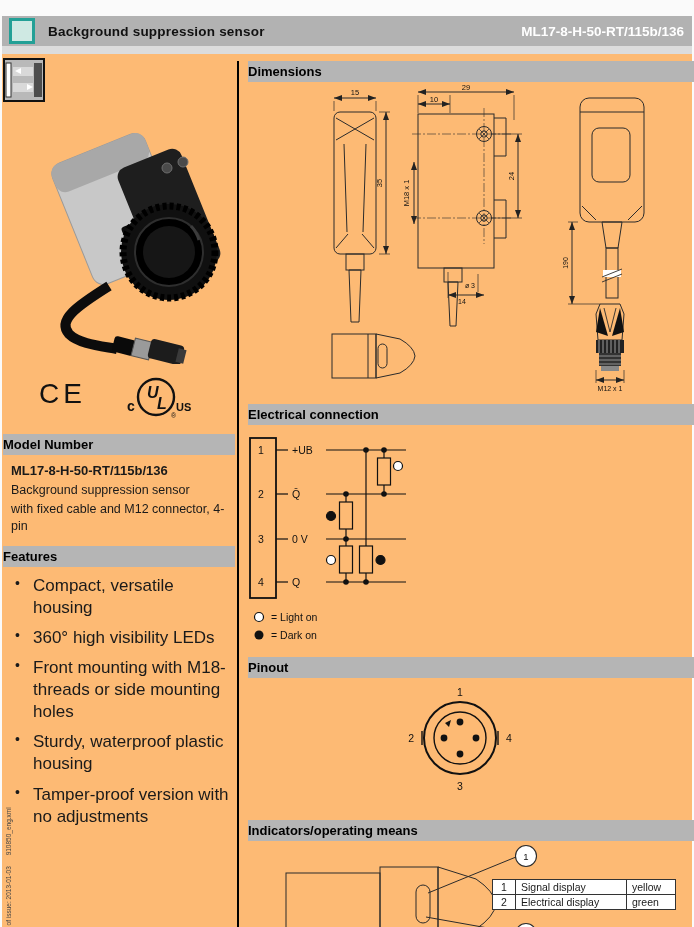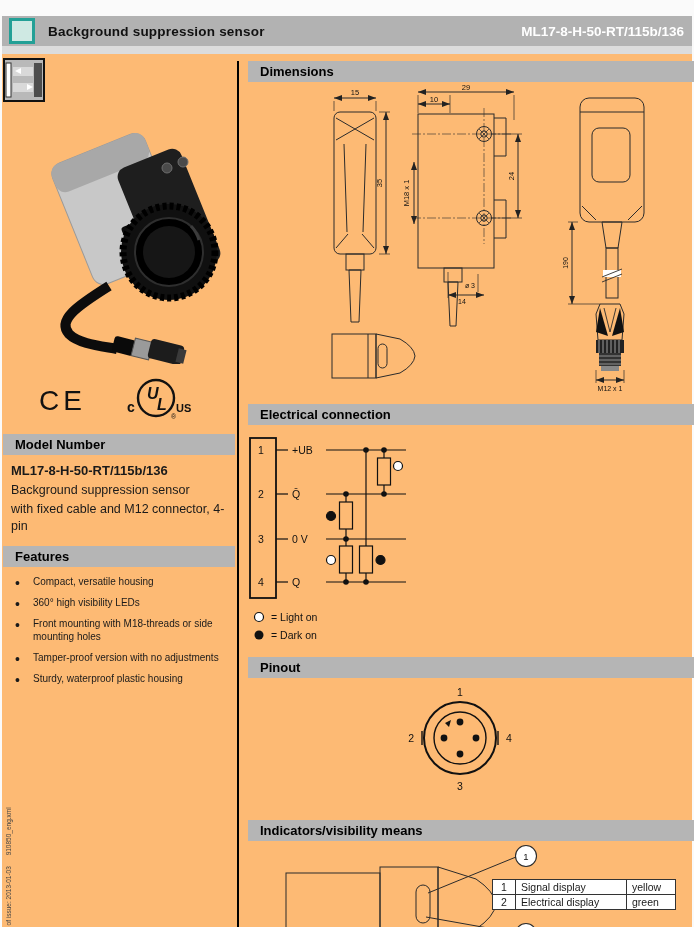--- a/index.html
+++ b/index.html
@@ -11,30 +11,30 @@
   .page{position:absolute;left:2px;top:16px;width:690px;height:927px;background:#fdba74;}
   
   .hdr{position:absolute;left:0;top:0;width:690px;height:30px;background:#b2b2b2;
        display:flex;align-items:center;}
   .hdr-icon{width:20px;height:20px;background:#cfe9e3;border:3px solid #23a096;margin-left:7px;}
   .hdr-title{font-weight:bold;font-size:13.5px;color:#111;margin-left:13px;letter-spacing:.2px;}
   .hdr-model{margin-left:auto;margin-right:8px;font-weight:bold;font-size:13.5px;color:#fff;}
   .substrip{position:absolute;left:0;top:30px;width:690px;height:8px;background:#dcdcdc;}
   .divider{position:absolute;left:235px;top:45px;width:2px;height:882px;background:#000;}
   
-  .bar{background:#b5b5b5;color:#000;font-weight:bold;font-size:13px;padding:3px 12px;height:15px;line-height:15px;}
+  .bar{background:#b5b5b5;color:#000;font-weight:bold;font-size:13px;padding:3px 0;height:15px;line-height:15px;}
   
   .left-col{position:absolute;left:1px;top:42px;width:232px;}
   .pictobox{width:38px;height:40px;border:2px solid #111;background:#fff;}
   .photo-wrap{margin:4px 0 0 14px;}
-  .marks{display:flex;align-items:center;gap:20px;margin:8px 0 10px 34px;height:48px;text-decoration:underline;}
+  .marks{display:flex;align-items:flex-start;gap:20px;margin:8px 0 10px 34px;height:48px;text-decoration:underline;}
   .model-value{font-weight:bold;font-size:13px;margin:8px 0 4px 8px;}
   .model-desc{font-size:12.5px;margin:3px 0 0 8px;line-height:1.3;}
   .feat-list{list-style:none;margin:8px 0 0 0;padding:0 6px 0 8px;}
-  .feat-list li{position:relative;padding-left:22px;font-size:10px;line-height:1.3;margin-bottom:8px;}
+  .feat-list li{position:relative;padding-left:22px;font-size:17px;line-height:1.3;margin-bottom:8px;}
   .feat-list li::before{content:"\2022";position:absolute;left:4px;top:-1px;font-size:14px;}
   .gap12{height:12px;}
   
   .right-col{position:absolute;left:246px;top:45px;width:446px;}
   .fig{position:relative;}
   svg text{font-family:"Liberation Sans","DejaVu Sans",sans-serif;fill:#111;}
   .ind-wrap{position:relative;height:106px;}
   .ind-table{position:absolute;right:18px;top:38px;border-collapse:collapse;font-size:10.5px;}
   .ind-table td{border:1px solid #333;padding:1px 5px;background:#fff;}
   .ind-table td.num{text-align:center;width:12px;}
@@ -116,22 +116,22 @@
     <div class="model-value">ML17-8-H-50-RT/115b/136</div>
     <div class="model-desc">Background suppression sensor</div>
     <div class="model-desc">with fixed cable and M12 connector, 4-pin</div>
     <div class="gap12"></div>
 
     <div class="bar">Features</div>
     <ul class="feat-list">
       <li>Compact, versatile housing</li>
       <li>360° high visibility LEDs</li>
       <li>Front mounting with M18-threads or side mounting holes</li>
+      <li>Sturdy, waterproof plastic housing</li>
       <li>Tamper-proof version with no adjustments</li>
-      <li>Sturdy, waterproof plastic housing</li>
     </ul>
   </div>
 
   <div class="right-col">
 
     <div class="bar">Dimensions</div>
 
     <div class="fig">
       <svg width="446" height="318" viewBox="0 0 446 318">
         <defs>
@@ -305,21 +305,21 @@
             <circle cx="212" cy="76" r="3.4"></circle>
           </g>
         </g>
         <text x="212" y="18" font-size="10.5" text-anchor="middle">1</text>
         <text x="166" y="64" font-size="10.5" text-anchor="end">2</text>
         <text x="258" y="64" font-size="10.5">4</text>
         <text x="212" y="112" font-size="10.5" text-anchor="middle">3</text>
       </svg>
     </div>
 
-    <div class="bar">Indicators/visibility means</div>
+    <div class="bar">Indicators/operating means</div>
 
     <div class="ind-wrap">
       <svg width="290" height="106" viewBox="0 0 290 106" style="position:absolute;left:30px;top:2px;">
         <g stroke="#2b2b2b" stroke-width="1" fill="none">
           <rect x="8" y="30" width="94" height="62"></rect>
           <rect x="102" y="24" width="58" height="74"></rect>
           <path d="M160,24 L198,36 Q216,48 218,61 Q216,74 198,86 L160,98"></path>
           <line x1="160" y1="24" x2="160" y2="98"></line>
           <rect x="138" y="42" width="14" height="38" rx="7"></rect>
         </g>

